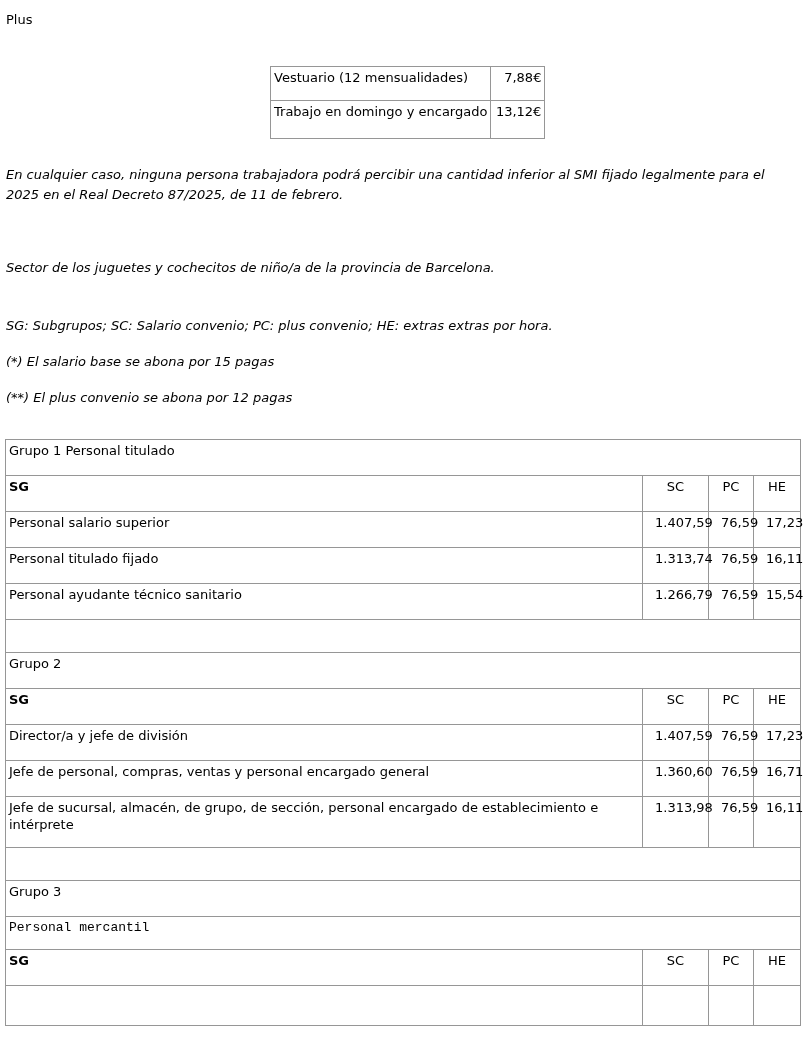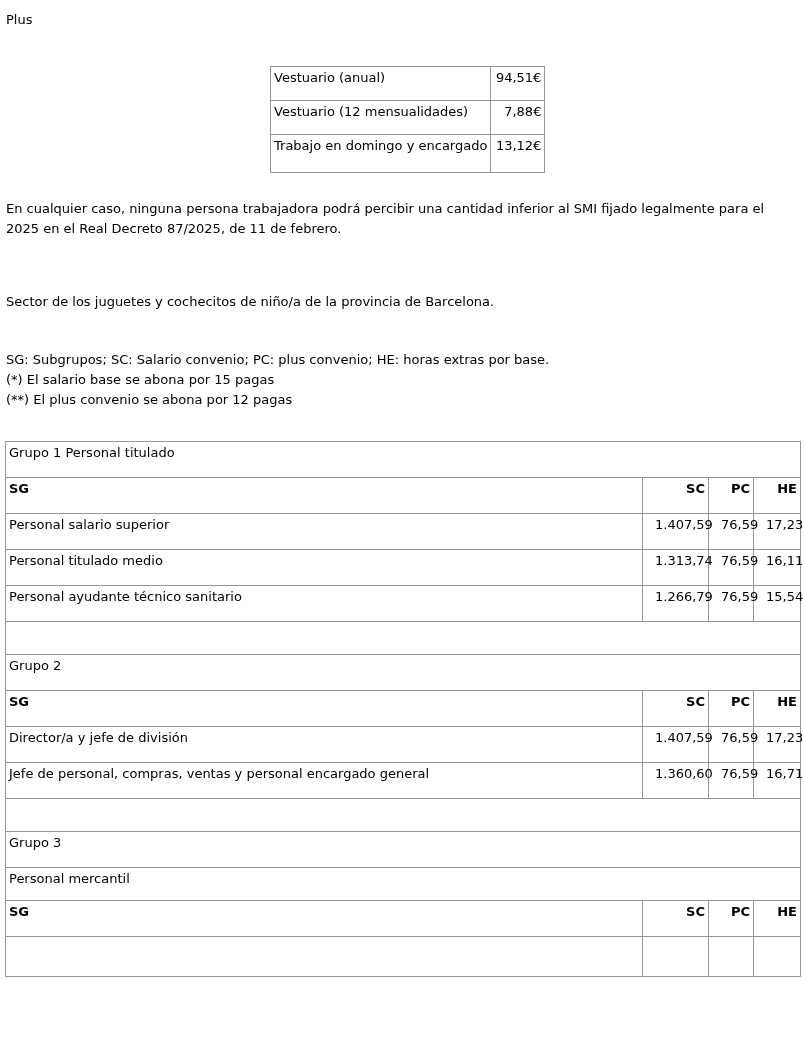--- a/index.html
+++ b/index.html
@@ -29,71 +29,68 @@
   .plus-table { margin: 38px 0 0 270px; }
   .plus-table .label-cell { width: 208px; white-space: nowrap; }
   .plus-table .value-cell { width: 54px; text-align: right; white-space: nowrap; }
   .plus-table tr { height: 34px; }
   .plus-table tr.last { height: 38px; }
   
   p {
     margin: 0 0 0 6px;
     width: 792px;
     line-height: 20px;
+    font-style: italic;
   }
   .p-smi    { margin-top: 26px; }
   .p-sector { margin-top: 53px; }
   .p-legend { margin-top: 38px; }
-  .p-note   { margin-top: 0; }
+  .p-note   { margin-top: 16px; }
   
   .salary-table {
     margin: 31px 0 0 5px;
     width: 795px;
     table-layout: fixed;
   }
   .salary-table col.c-sg { width: 637px; }
   .salary-table col.c-sc { width: 66px; }
   .salary-table col.c-pc { width: 45px; }
   .salary-table col.c-he { width: 47px; }
   .salary-table td.num { text-align: right; padding-left: 12px; }
   .salary-table td.th-left { font-weight: bold; }
-  .salary-table td.th-center { font-weight: bold; text-align: right; }
+  .salary-table td.th-center { font-weight: normal; text-align: center; }
   tr.h36 { height: 36px; }
   tr.h37 { height: 37px; }
-  tr.h33 { height: 33px; }
+  tr.h33 { height: 33px; font-family: Liberation Mono, monospace; }
   tr.h51 { height: 51px; }
   tr.h40 { height: 40px; }
 </style>
 </head>
 <body>
 
 <div class="heading">Plus</div>
 
 <table class="plus-table">
   <tbody>
-    <tr>
-      <td class="label-cell">Vestuario (anual)</td>
-      <td class="value-cell">94,51€</td>
-    </tr>
     <tr>
       <td class="label-cell">Vestuario (12 mensualidades)</td>
       <td class="value-cell">7,88€</td>
     </tr>
     <tr class="last">
       <td class="label-cell">Trabajo en domingo y encargado</td>
       <td class="value-cell">13,12€</td>
     </tr>
   </tbody>
 </table>
 
 <p class="p-smi">En cualquier caso, ninguna persona trabajadora podrá percibir una cantidad inferior al SMI fijado legalmente para el 2025 en el Real Decreto 87/2025, de 11 de febrero.</p>
 
 <p class="p-sector">Sector de los juguetes y cochecitos de niño/a de la provincia de Barcelona.</p>
 
-<p class="p-legend">SG: Subgrupos; SC: Salario convenio; PC: plus convenio; HE: horas extras por base.</p>
+<p class="p-legend">SG: Subgrupos; SC: Salario convenio; PC: plus convenio; HE: extras extras por hora.</p>
 
 <p class="p-note">(*) El salario base se abona por 15 pagas</p>
 
 <p class="p-note">(**) El plus convenio se abona por 12 pagas</p>
 
 <table class="salary-table">
   <colgroup>
     <col class="c-sg">
       <col class="c-sc">
       <col class="c-pc">
@@ -110,21 +107,21 @@
       <td class="th-center">PC</td>
       <td class="th-center">HE</td>
     </tr>
     <tr class="h36">
       <td>Personal salario superior</td>
       <td class="num">1.407,59</td>
       <td class="num">76,59</td>
       <td class="num">17,23</td>
     </tr>
     <tr class="h36">
-      <td>Personal titulado medio</td>
+      <td>Personal titulado fijado</td>
       <td class="num">1.313,74</td>
       <td class="num">76,59</td>
       <td class="num">16,11</td>
     </tr>
     <tr class="h36">
       <td>Personal ayudante técnico sanitario</td>
       <td class="num">1.266,79</td>
       <td class="num">76,59</td>
       <td class="num">15,54</td>
     </tr>
@@ -146,20 +143,26 @@
       <td class="num">1.407,59</td>
       <td class="num">76,59</td>
       <td class="num">17,23</td>
     </tr>
     <tr class="h36">
       <td>Jefe de personal, compras, ventas y personal encargado general</td>
       <td class="num">1.360,60</td>
       <td class="num">76,59</td>
       <td class="num">16,71</td>
     </tr>
+    <tr class="h51">
+      <td>Jefe de sucursal, almacén, de grupo, de sección, personal encargado de establecimiento e intérprete</td>
+      <td class="num">1.313,98</td>
+      <td class="num">76,59</td>
+      <td class="num">16,11</td>
+    </tr>
     <tr class="h33">
       <td colspan="4"></td>
     </tr>
 
     <tr class="h36">
       <td colspan="4">Grupo 3</td>
     </tr>
     <tr class="h33">
       <td colspan="4">Personal mercantil</td>
     </tr>

